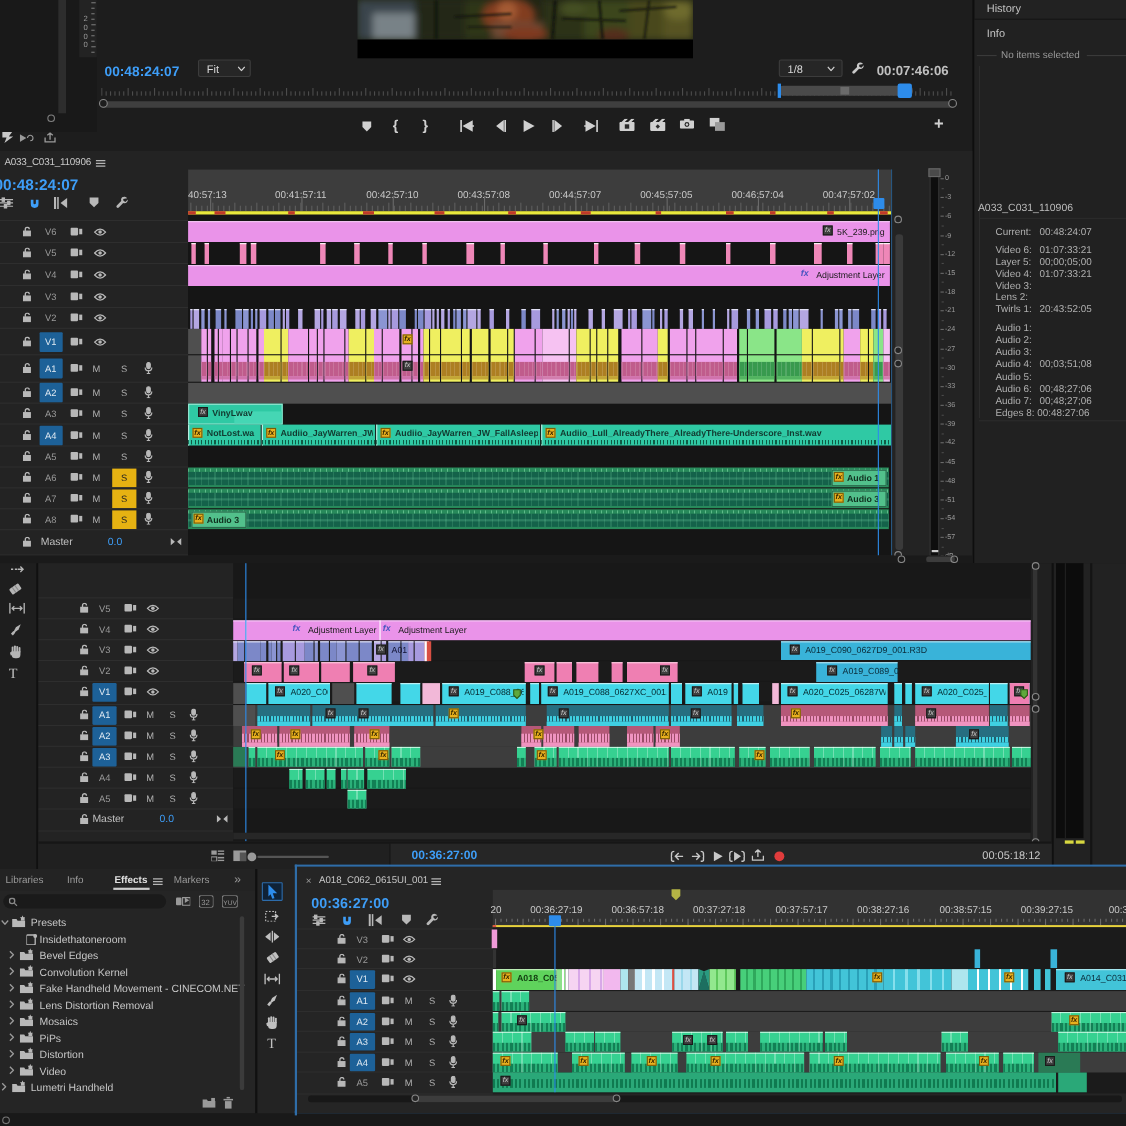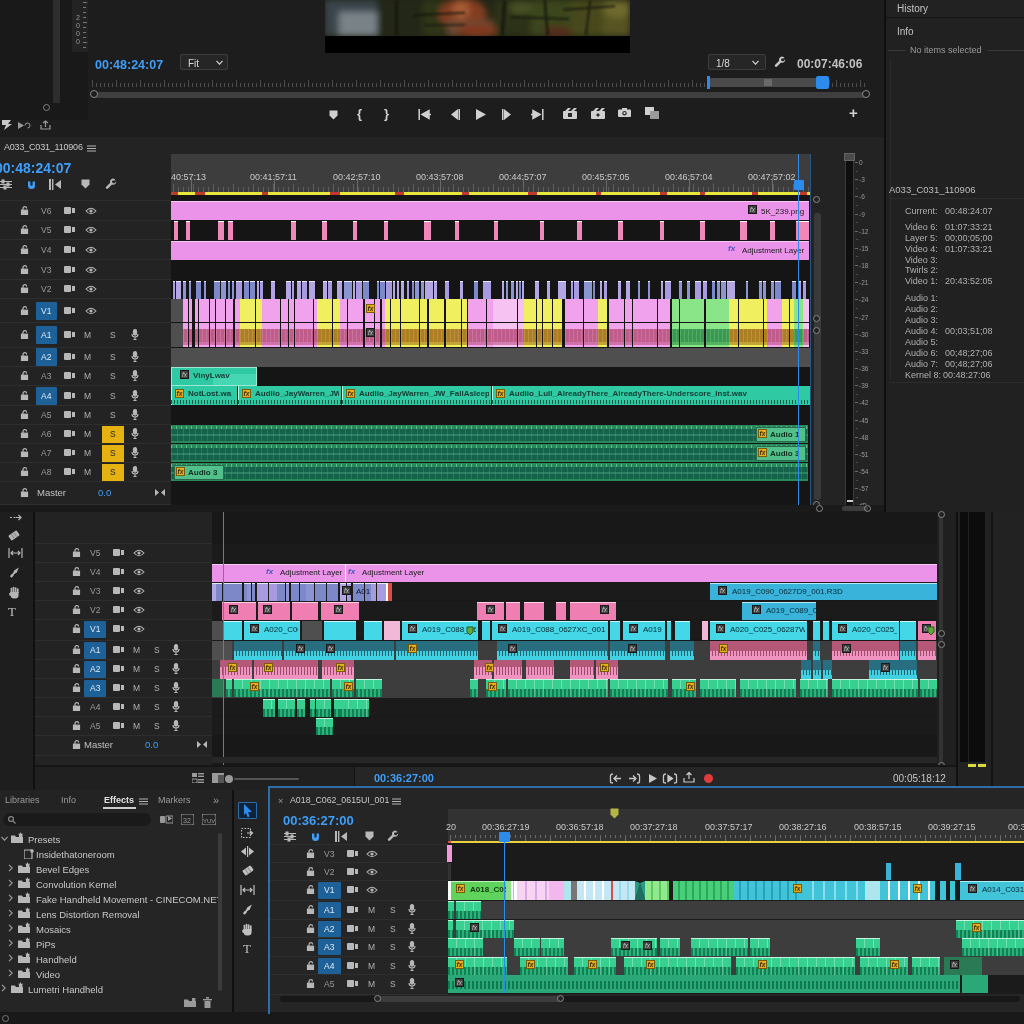--- a/index.html
+++ b/index.html
@@ -373,34 +373,34 @@
 <div class="a" style="left:890px;top:198px;width:134px;height:1px;background:#2c2c2c;"></div>
 <div class="a" style="left:905px;top:206px;font-size:9px;color:#b0b0b0;font-weight:normal;white-space:nowrap;">Current:</div>
 <div class="a" style="left:945px;top:206px;font-size:9px;color:#b0b0b0;font-weight:normal;white-space:nowrap;">00:48:24:07</div>
 <div class="a" style="left:905px;top:222px;font-size:9px;color:#b0b0b0;font-weight:normal;white-space:nowrap;">Video 6:</div>
 <div class="a" style="left:945px;top:222px;font-size:9px;color:#b0b0b0;font-weight:normal;white-space:nowrap;">01:07:33:21</div>
 <div class="a" style="left:905px;top:233px;font-size:9px;color:#b0b0b0;font-weight:normal;white-space:nowrap;">Layer 5:</div>
 <div class="a" style="left:945px;top:233px;font-size:9px;color:#b0b0b0;font-weight:normal;white-space:nowrap;">00;00;05;00</div>
 <div class="a" style="left:905px;top:244px;font-size:9px;color:#b0b0b0;font-weight:normal;white-space:nowrap;">Video 4:</div>
 <div class="a" style="left:945px;top:244px;font-size:9px;color:#b0b0b0;font-weight:normal;white-space:nowrap;">01:07:33:21</div>
 <div class="a" style="left:905px;top:255px;font-size:9px;color:#b0b0b0;font-weight:normal;white-space:nowrap;">Video 3:</div>
-<div class="a" style="left:905px;top:265px;font-size:9px;color:#b0b0b0;font-weight:normal;white-space:nowrap;">Twirls 2:</div>
-<div class="a" style="left:905px;top:276px;font-size:9px;color:#b0b0b0;font-weight:normal;white-space:nowrap;">Video 1:</div>
+<div class="a" style="left:905px;top:265px;font-size:9px;color:#b0b0b0;font-weight:normal;white-space:nowrap;">Lens 2:</div>
+<div class="a" style="left:905px;top:276px;font-size:9px;color:#b0b0b0;font-weight:normal;white-space:nowrap;">Twirls 1:</div>
 <div class="a" style="left:945px;top:276px;font-size:9px;color:#b0b0b0;font-weight:normal;white-space:nowrap;">20:43:52:05</div>
 <div class="a" style="left:905px;top:293px;font-size:9px;color:#b0b0b0;font-weight:normal;white-space:nowrap;">Audio 1:</div>
 <div class="a" style="left:905px;top:304px;font-size:9px;color:#b0b0b0;font-weight:normal;white-space:nowrap;">Audio 2:</div>
 <div class="a" style="left:905px;top:315px;font-size:9px;color:#b0b0b0;font-weight:normal;white-space:nowrap;">Audio 3:</div>
 <div class="a" style="left:905px;top:326px;font-size:9px;color:#b0b0b0;font-weight:normal;white-space:nowrap;">Audio 4:</div>
 <div class="a" style="left:945px;top:326px;font-size:9px;color:#b0b0b0;font-weight:normal;white-space:nowrap;">00;03;51;08</div>
 <div class="a" style="left:905px;top:337px;font-size:9px;color:#b0b0b0;font-weight:normal;white-space:nowrap;">Audio 5:</div>
 <div class="a" style="left:905px;top:348px;font-size:9px;color:#b0b0b0;font-weight:normal;white-space:nowrap;">Audio 6:</div>
 <div class="a" style="left:945px;top:348px;font-size:9px;color:#b0b0b0;font-weight:normal;white-space:nowrap;">00;48;27;06</div>
 <div class="a" style="left:905px;top:359px;font-size:9px;color:#b0b0b0;font-weight:normal;white-space:nowrap;">Audio 7:</div>
 <div class="a" style="left:945px;top:359px;font-size:9px;color:#b0b0b0;font-weight:normal;white-space:nowrap;">00;48;27;06</div>
-<div class="a" style="left:905px;top:370px;font-size:9px;color:#b0b0b0;font-weight:normal;white-space:nowrap;">Kernel 8:</div>
+<div class="a" style="left:905px;top:370px;font-size:9px;color:#b0b0b0;font-weight:normal;white-space:nowrap;">Edges 8:</div>
 <div class="a" style="left:943px;top:370px;font-size:9px;color:#b0b0b0;font-weight:normal;white-space:nowrap;">00:48:27:06</div>
 <div class="a" style="left:890px;top:382px;width:134px;height:1px;background:#2c2c2c;"></div>
 <div class="a" style="left:0px;top:137px;width:884px;height:375px;background:#232323;"></div>
 <div class="a" style="left:4px;top:142px;font-size:9px;color:#c8c8c8;font-weight:normal;white-space:nowrap;letter-spacing:-0.2px">A033_C031_110906</div>
 <div class="a" style="left:87px;top:145px;line-height:0"><svg width="9" height="7" viewBox="0 0 9 7">
       <path d="M0 1h9M0 3.5h9M0 6h9" stroke="#b5b5b5" stroke-width="1.1"></path>
     </svg></div>
 <div class="a" style="left:-5px;top:160px;font-size:14px;color:#3e9ef8;font-weight:bold;white-space:nowrap;">00:48:24:07</div>
 <div class="a" style="left:0px;top:179px;line-height:0"><svg width="12" height="11" viewBox="0 0 12 11">
       <g stroke="#b8b8b8" stroke-width="1.1" fill="#b8b8b8">
@@ -2090,21 +2090,21 @@
 <div class="a" style="left:8px;top:954px;line-height:0"><svg width="5" height="8" viewBox="0 0 5 8">
       <path d="M1 0.8 L4.2 4 1 7.2" stroke="#9a9a9a" stroke-width="1.2" fill="none"></path>
     </svg></div>
 <div class="a" style="left:18px;top:954px;line-height:0"><svg width="12" height="9" viewBox="0 0 12 9">
       <path d="M0 1.5 h4 l1 1.5 h7 v6 h-12Z" fill="#b8b8b8"></path>
       <rect x="8" y="0" width="3.4" height="3" fill="#b8b8b8"></rect>
     </svg></div>
 <div class="a" style="left:25px;top:952px;line-height:0"><svg width="5" height="5" viewBox="0 0 5 5">
       <path d="M2.5 0 L3.2 1.8 5 1.8 3.6 2.9 4.1 4.8 2.5 3.7 0.9 4.8 1.4 2.9 0 1.8 1.8 1.8Z" fill="#b8b8b8"></path>
     </svg></div>
-<div class="a" style="left:36px;top:954px;font-size:9.5px;color:#c8c8c8;font-weight:normal;white-space:nowrap;">Handheld</div>
+<div class="a" style="left:36px;top:954px;font-size:9.5px;color:#c8c8c8;font-weight:normal;white-space:nowrap;">Distortion</div>
 <div class="a" style="left:8px;top:969px;line-height:0"><svg width="5" height="8" viewBox="0 0 5 8">
       <path d="M1 0.8 L4.2 4 1 7.2" stroke="#9a9a9a" stroke-width="1.2" fill="none"></path>
     </svg></div>
 <div class="a" style="left:18px;top:969px;line-height:0"><svg width="12" height="9" viewBox="0 0 12 9">
       <path d="M0 1.5 h4 l1 1.5 h7 v6 h-12Z" fill="#b8b8b8"></path>
       <rect x="8" y="0" width="3.4" height="3" fill="#b8b8b8"></rect>
     </svg></div>
 <div class="a" style="left:25px;top:967px;line-height:0"><svg width="5" height="5" viewBox="0 0 5 5">
       <path d="M2.5 0 L3.2 1.8 5 1.8 3.6 2.9 4.1 4.8 2.5 3.7 0.9 4.8 1.4 2.9 0 1.8 1.8 1.8Z" fill="#b8b8b8"></path>
     </svg></div>

